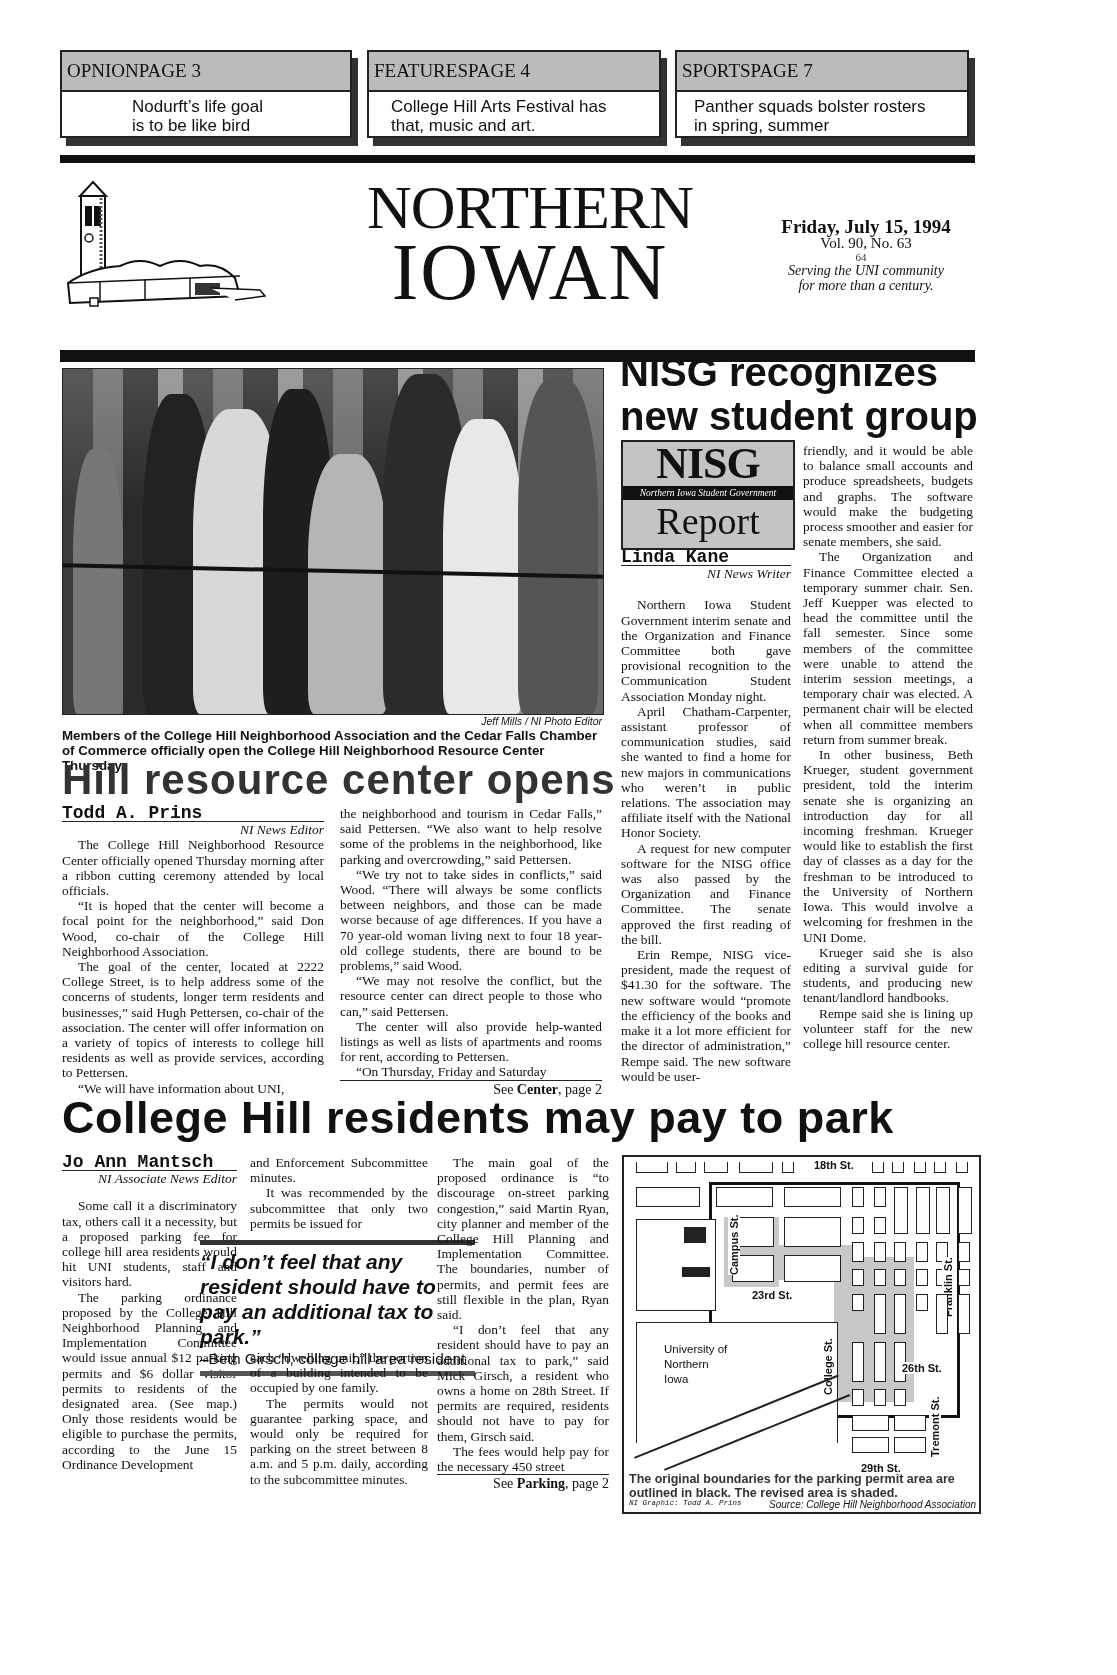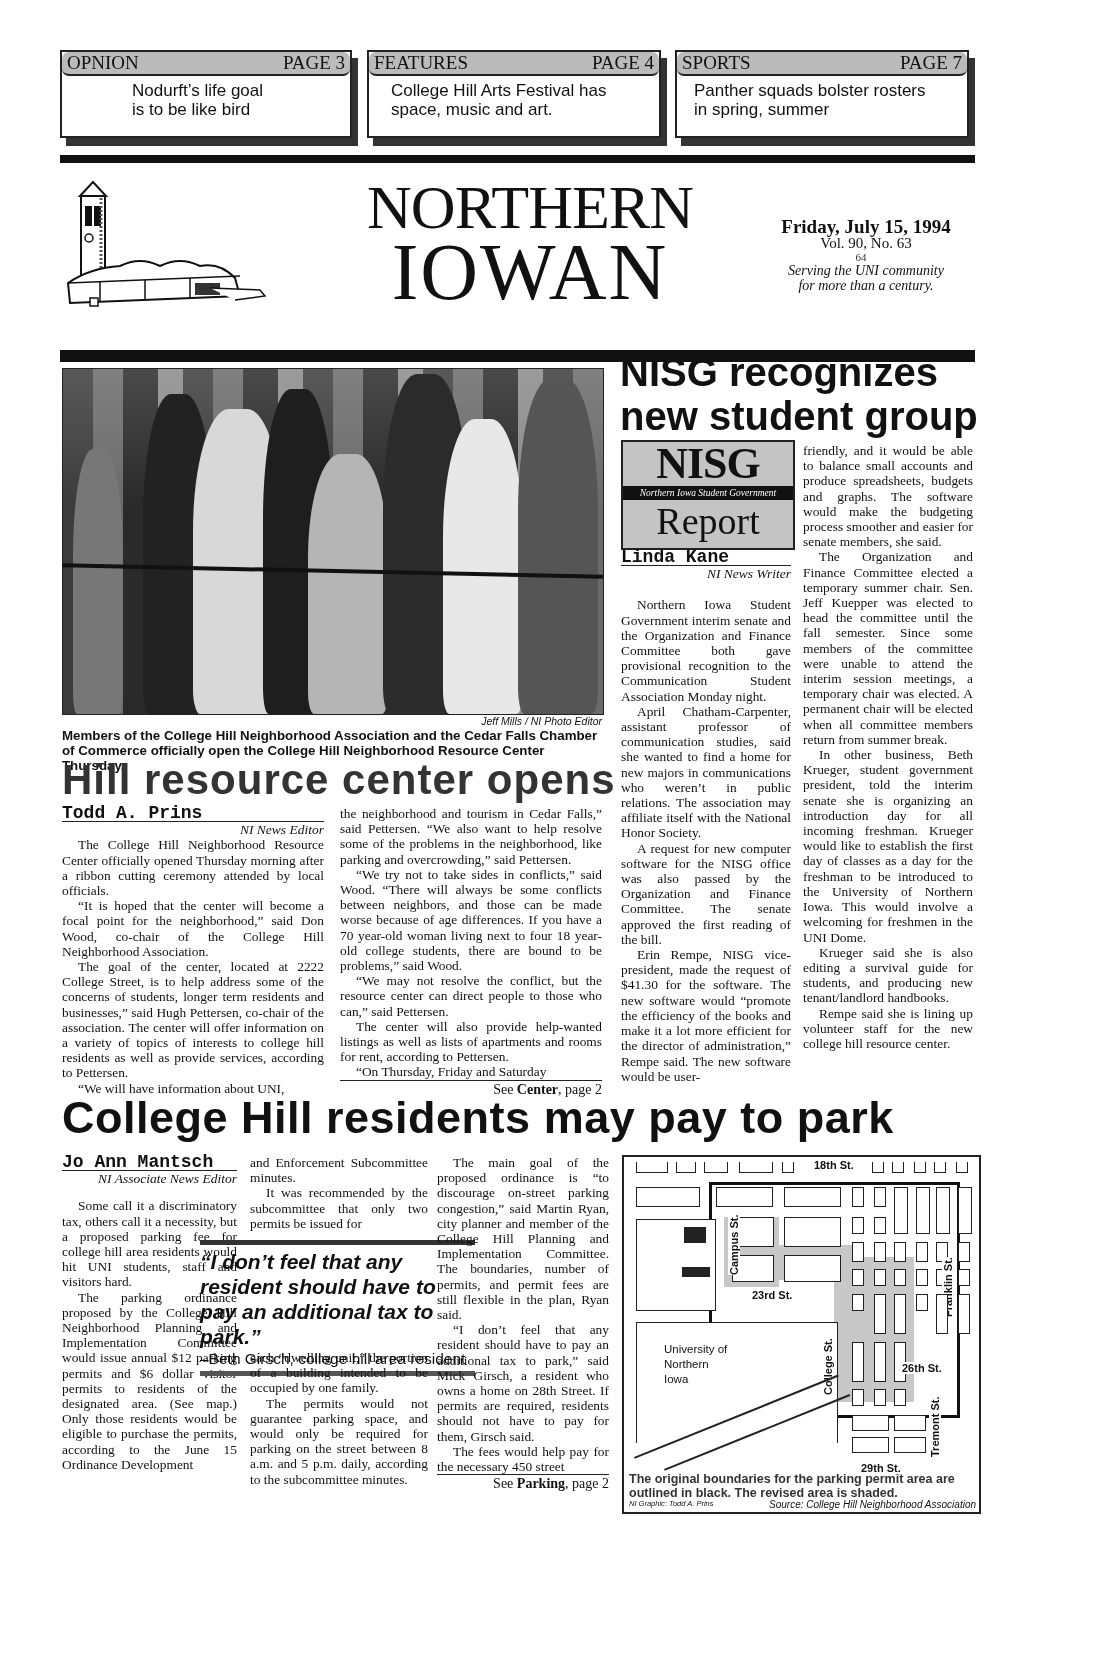--- a/index.html
+++ b/index.html
@@ -2,21 +2,21 @@
 <html><head>
 <meta charset="utf-8">
 <style>
   html, body { margin:0; padding:0; background:#fff; }
   body { width:1117px; height:1675px; position:relative; overflow:hidden; font-family:"Liberation Serif", serif; color:#111; }
   .abs { position:absolute; }
   
   .teaser { position:absolute; top:50px; height:88px; }
   .teaser .shadow { position:absolute; left:6px; top:8px; right:-6px; bottom:-8px; background:#333; }
   .teaser .box { position:absolute; left:0; top:0; right:0; bottom:0; background:#fff; border:2px solid #222; }
-  .teaser .hdr { height:22px; background:#bbb; border-bottom:2px solid #222; display:flex; justify-content:space-between; align-items:center; padding:0 5px; font-family:"Liberation Serif", serif; font-size:19px;border-radius:7px; }
+  .teaser .hdr { height:22px; background:#bbb; border-bottom:2px solid #222; display:flex; justify-content:flex-start; align-items:center; padding:8px 5px; font-family:"Liberation Serif", serif; font-size:19px; }
   .teaser .txt { font-family:"Liberation Sans", sans-serif; font-size:17px; line-height:19px; padding:5px 0 0 0; }
   .rule { position:absolute; background:#111; }
   .masthead-title { font-family:"Liberation Serif", serif; font-size:66px; line-height:58px; text-align:center; letter-spacing:-1px; }
   .meta { font-family:"Liberation Serif", serif; text-align:center; }
   .col { position:absolute; font-family:"Liberation Serif", serif; font-size:13.4px; line-height:15.2px; text-align:justify; }
   .col p { margin:0; text-indent:16px; }
   .byline { font-weight:bold; font-size:18px; border-bottom:1px solid #222; text-decoration:none;font-family:Liberation Mono, monospace; }
   .bytitle { font-style:italic; text-align:right; font-size:13.5px; }
   .hl-sans { font-family:"Liberation Sans", sans-serif; font-weight:bold; }
   .photo { position:absolute; background:
@@ -49,21 +49,21 @@
 </div>
 <div class="teaser" style="left:367px;width:294px;">
   <div class="shadow"></div>
   <div class="box">
     <div class="hdr">
         <span>FEATURES</span>
         <span>PAGE 4</span>
       </div>
     <div class="txt" style="padding-left:22px;">
       <div>College Hill Arts Festival has</div>
-      <div>space, music and art.</div>
+      <div>that, music and art.</div>
     </div>
   </div>
 </div>
 <div class="teaser" style="left:675px;width:294px;">
   <div class="shadow"></div>
   <div class="box">
     <div class="hdr">
         <span>SPORTS</span>
         <span>PAGE 7</span>
       </div>
@@ -286,15 +286,15 @@
   <div class="blk" style="left:270px;top:258px;width:30px;height:14px;"></div>
   <div class="blk" style="left:228px;top:280px;width:35px;height:14px;"></div>
   <div class="blk" style="left:270px;top:280px;width:30px;height:14px;"></div>
   <div class="vlbl" style="left:305px;top:300px;">Tremont St.</div>
   <div class="lbl" style="left:237px;top:305px;">29th St.</div>
 
   <div class="abs" style="left:10px;top:300px;width:220px;height:1.5px;background:#222;transform:rotate(-22deg);transform-origin:left top;"></div>
   <div class="abs" style="left:40px;top:312px;width:200px;height:1.5px;background:#222;transform:rotate(-22deg);transform-origin:left top;"></div>
 
   <div class="abs hl-sans" style="left:5px;top:315px;width:345px;font-size:12.5px;line-height:14px;color:#333;">The original boundaries for the parking permit area are outlined in black. The revised area is shaded.</div>
-  <div class="abs" style="left:5px;top:342px;font-family:Liberation Sans, sans-serif;font-style:italic;font-size:7.5px;">NI Graphic: Todd A. Prins</div>
+  <div class="abs" style="left:5px;top:342px;font-family:Liberation Mono, monospace;font-style:italic;font-size:7.5px;">NI Graphic: Todd A. Prins</div>
   <div class="abs" style="right:3px;top:342px;font-family:'Liberation Sans',sans-serif;font-style:italic;font-size:10px;">Source: College Hill Neighborhood Association</div>
 </div>
 
 </body></html>

